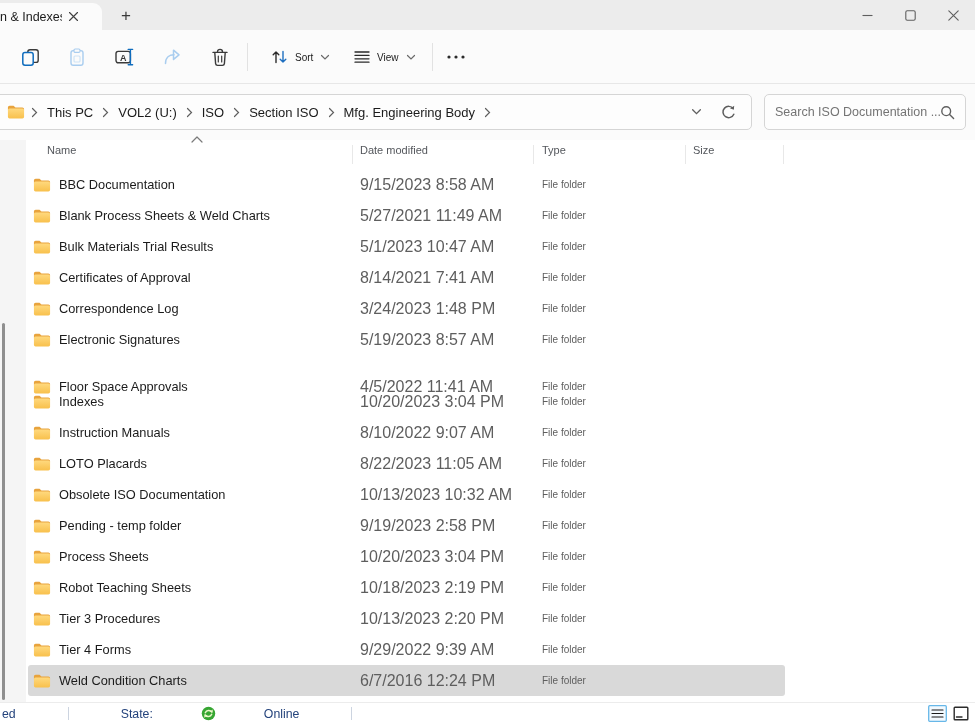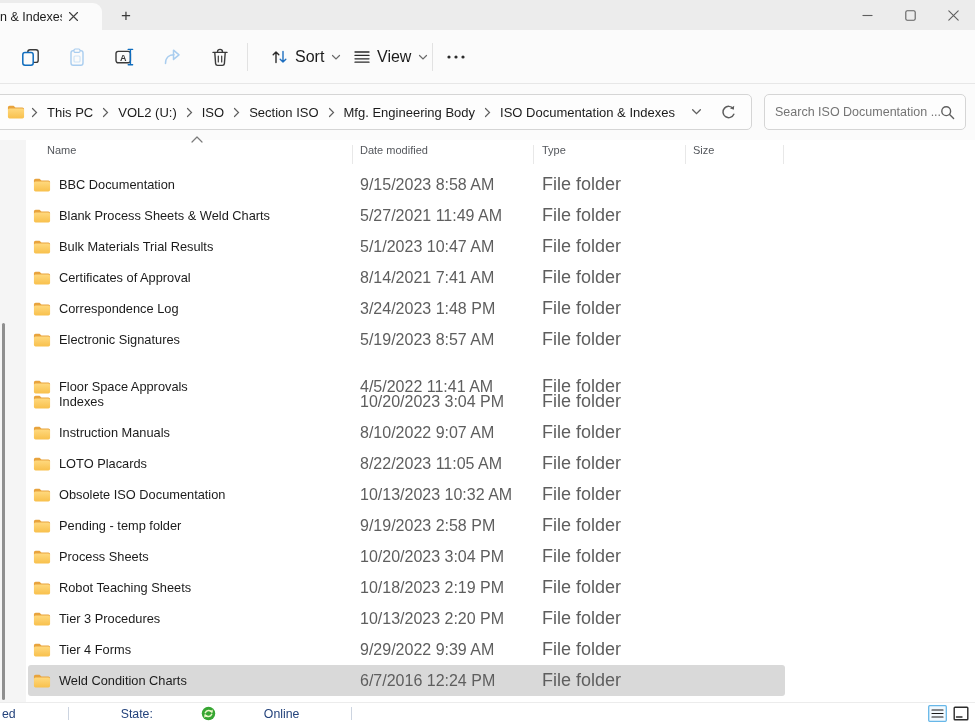--- a/index.html
+++ b/index.html
@@ -16,21 +16,21 @@
   .tab-close { width:18px; height:18px; margin-left:2px; display:flex; align-items:center; justify-content:center; border-radius:4px; }
   #new-tab-btn { left:112px; top:5px; width:28px; height:22px; display:flex; align-items:center; justify-content:center;
     font-size:17px; color:#3a3a3a; border-radius:4px; }
   .wincontrol { top:0; width:44px; height:30px; display:flex; align-items:center; justify-content:center; }
 
   
   #cmdbar { left:0; top:30px; width:975px; height:54px; background:#fbfbfb; border-bottom:1px solid #e7e7e7; }
   .cmd-btn { position:absolute; top:9px; width:36px; height:36px; border-radius:5px;
     display:flex; align-items:center; justify-content:center; }
   .cmd-group { position:absolute; top:9px; height:36px; border-radius:5px;
-    display:flex; align-items:center; gap:7px; padding:0 9px; font-size:16px; color:#1b1b1b; }
+    display:flex; align-items:center; gap:7px; padding:0 9px; font-size:10px; color:#1b1b1b; }
   .vsep { position:absolute; top:13px; width:1px; height:28px; background:#e2e2e2; }
 
   
   #addr-row { left:0; top:84px; width:975px; height:56px; background:#fbfbfb; }
   #address-box { left:-12px; top:10px; width:764px; height:36px; background:#fdfdfd;
     border:1px solid #d5d5d5; border-radius:5px; display:flex; align-items:center; padding-left:18px; }
   #breadcrumbs { display:flex; align-items:center; height:100%; }
   .crumb { font-size:13px; color:#1b1b1b; padding:3px 7px; border-radius:3px; white-space:nowrap; }
   .crumb-chev { display:flex; align-items:center; padding:0 2px; }
   #addr-right { position:absolute; right:14px; top:0; height:34px; display:flex; align-items:center; gap:18px; }
@@ -47,21 +47,21 @@
   .colhead { position:absolute; top:3px; font-size:11px; color:#54575c; white-space:nowrap; }
   .colsep { position:absolute; top:4px; width:1px; height:19px; background:#e8e8e8; }
   #sort-chevron { position:absolute; left:162px; top:-6px; }
   #file-list { left:0; top:0; width:975px; height:724px; pointer-events:none; }
   .file-row { position:absolute; left:28px; width:757px; height:31px; display:flex; align-items:center;
     border-radius:3px; pointer-events:auto; }
   .file-row.selected { background:#d9d9d9; }
   .cell-name { position:absolute; left:5px; display:flex; align-items:center; gap:8px; }
   .fname { font-size:12.8px; color:#1b1b1b; white-space:nowrap; }
   .fdate { position:absolute; left:332px; font-size:16px; color:#5e5e5e; white-space:nowrap; }
-  .ftype { position:absolute; left:514px; font-size:18px; color:#5e5e5e; white-space:nowrap; }
+  .ftype { position:absolute; left:514px; font-size:10px; color:#5e5e5e; white-space:nowrap; }
   .fsize { position:absolute; left:657px; font-size:12.3px; color:#5e5e5e; white-space:nowrap; }
 
   
   #statusbar { left:0; top:702px; width:975px; height:22px; background:#fff; border-top:1px solid #ececec;
     display:flex; align-items:center; font-size:12.3px; color:#24437c;gap:44px; }
   .status-sep { width:1px; height:13px; background:#ccd4e0; margin:0 8px; }
   #view-toggles { position:absolute; right:6px; top:2px; display:flex; align-items:center; gap:6px; }
   .toggle { display:flex; align-items:center; justify-content:center; }
   svg { display:block; }
 </style>
@@ -206,21 +206,20 @@
             <svg width="7" height="11" viewBox="0 0 7 11">
               <path d="M1.5 1.5 L5.5 5.5 L1.5 9.5" fill="none" stroke="#5f5f5f" stroke-width="1.2" stroke-linecap="round"></path>
             </svg>
           </span>
           <span class="crumb">Mfg. Engineering Body</span>
           <span class="crumb-chev">
             <svg width="7" height="11" viewBox="0 0 7 11">
               <path d="M1.5 1.5 L5.5 5.5 L1.5 9.5" fill="none" stroke="#5f5f5f" stroke-width="1.2" stroke-linecap="round"></path>
             </svg>
           </span>
-          <span class="crumb">ISO Documentation &amp; Indexes</span>
         </div>
       <div id="addr-right">
         <svg width="11" height="8" viewBox="0 0 10 7">
             <path d="M1.5 1.5 L5 5 L8.5 1.5" fill="none" stroke="#5f5f5f" stroke-width="1.2" stroke-linecap="round"></path>
           </svg>
         <svg width="17" height="17" viewBox="0 0 16 16">
           <path d="M13 9.6 A5.3 5.3 0 1 1 12.4 4.4" fill="none" stroke="#5d5d5d" stroke-width="1.4" stroke-linecap="round"></path>
           <path d="M13.4 1.6 L12.9 5.2 L9.4 4.3 Z" fill="#5d5d5d"></path>
         </svg>
       </div>

